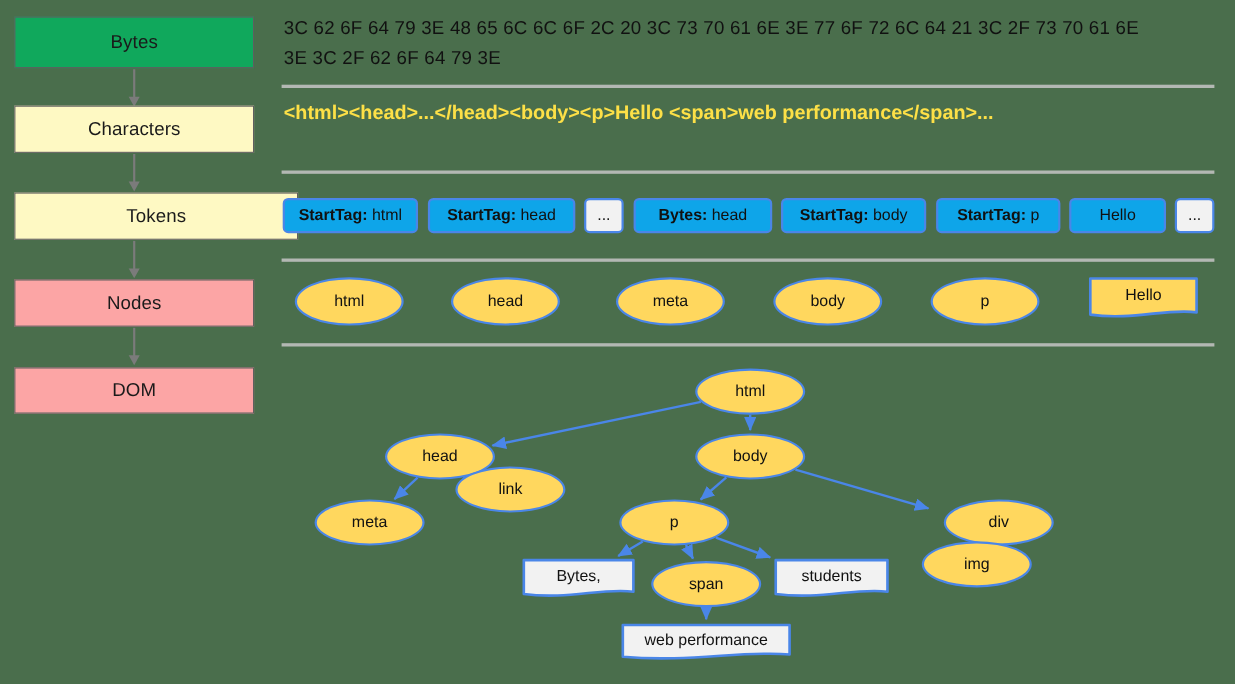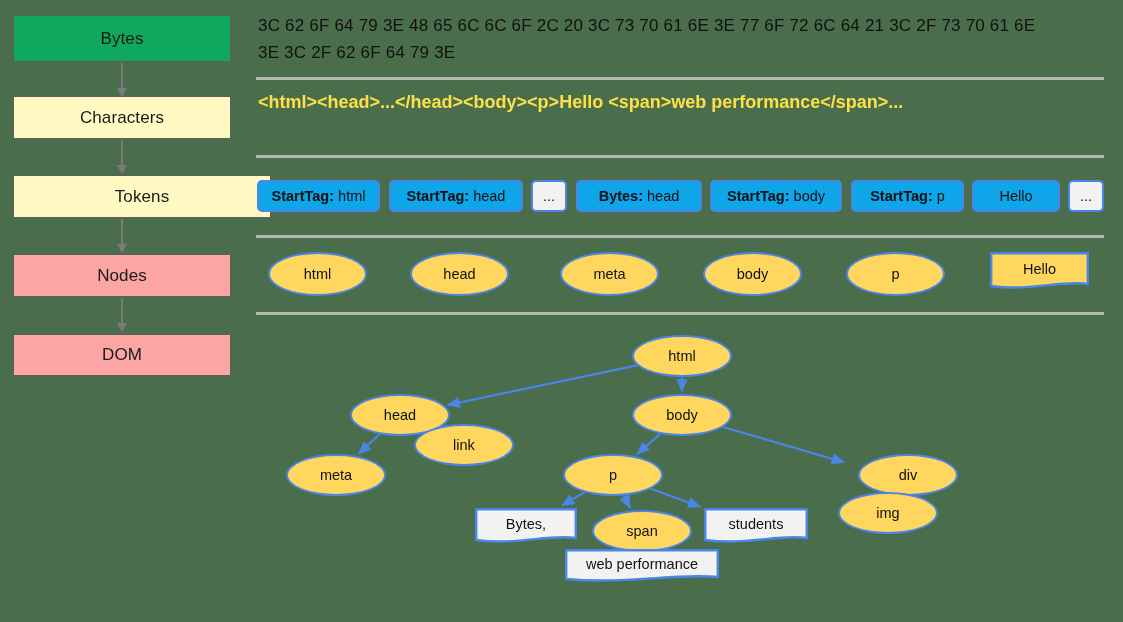--- a/index.html
+++ b/index.html
@@ -281,21 +281,21 @@
       <div class="docshape" style="left: 703px; top: 507px; width: 106px; height: 40px;">
         <svg class="doc-svg" viewBox="0 0 106 40" preserveAspectRatio="none">
             <path d="M 2.2,2.2 L 103.8,2.2 L 103.8,31
              C 76.32,27 42.400000000000006,38.5 2.2,33 Z" fill="#f2f2f2" stroke="#4a86e8" stroke-width="2.4" stroke-linejoin="round"></path>
           </svg>
         <span class="doc-label">students</span>
       </div>
       <div class="ellipse" style="left: 838px; top: 492px; width: 100px; height: 42px;">
         <span>img</span>
       </div>
-      <div class="docshape" style="left: 564px; top: 548px; width: 156px; height: 38px;">
+      <div class="docshape" style="left: 564px; top: 566px; width: 156px; height: 38px;">
         <svg class="doc-svg" viewBox="0 0 156 38" preserveAspectRatio="none">
             <path d="M 2.2,2.2 L 153.8,2.2 L 153.8,29
              C 112.32,25 62.400000000000006,36.5 2.2,31 Z" fill="#f2f2f2" stroke="#4a86e8" stroke-width="2.4" stroke-linejoin="round"></path>
           </svg>
         <span class="doc-label">web performance</span>
       </div>
     </div>
 
 </div>
 

